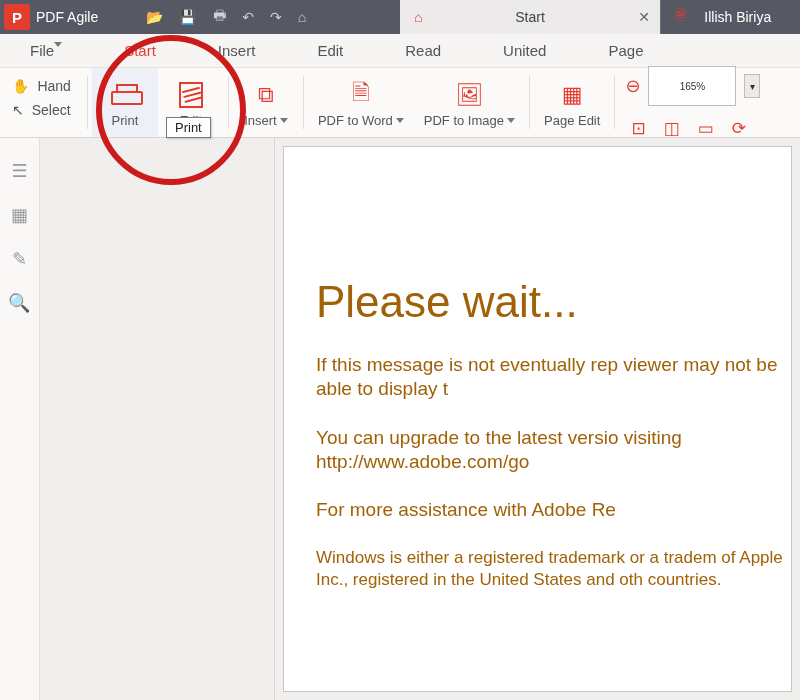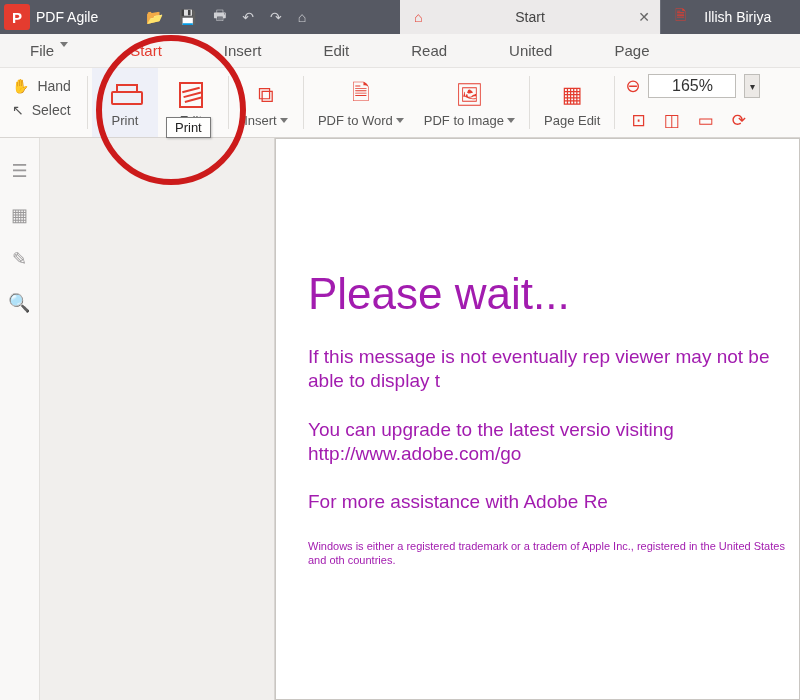--- a/index.html
+++ b/index.html
@@ -14,47 +14,47 @@
   .tabstrip{display:flex;margin-left:auto;height:34px}
   .tab{display:flex;align-items:center;padding:0 14px;font-size:14px;gap:10px}
   .tab.home{background:#eceaea;color:#444;width:260px;position:relative;justify-content:center}
   .tab .home-ic{position:absolute;left:14px;color:#e43c2f}
   .tab .close{position:absolute;right:10px;color:#666}
   .tab.file{background:#565963;color:#fff;width:140px;border-left:1px solid #6a6d77}
   .tab.file .file-ic{color:#e43c2f;margin-right:8px}
   
   .menurow{height:34px;background:#f6f5f4;display:flex;align-items:flex-end;padding-left:20px;border-bottom:1px solid #e6e4e2}
   .menurow .m{padding:8px 10px 8px;margin-right:42px;font-size:15px;color:#555;cursor:pointer}
-  .menurow .m.file{display:flex;align-items:flex-start;gap:6px}
+  .menurow .m.file{display:flex;align-items:flex-start;}
   .menurow .m.active{color:#e43c2f}
   
   .ribbon{height:70px;background:#fbfaf9;display:flex;align-items:stretch;border-bottom:1px solid #d8d5d2}
   .group{display:flex;flex-direction:column;align-items:center;justify-content:center;padding:4px 10px 2px;min-width:66px;position:relative}
   .group .ic{height:30px;display:flex;align-items:center;justify-content:center;font-size:22px;color:#e43c2f}
   .group .lbl{font-size:13px;color:#555;margin-top:3px;display:flex;align-items:center;gap:3px}
   .sep{width:1px;background:#e0dedb;margin:8px 4px}
   .hand-grp{display:flex;flex-direction:column;gap:8px;padding:10px 12px;font-size:14px;color:#555}
   .hand-grp .row{display:flex;align-items:center;gap:8px}
   .hand-grp .row span:first-child{color:#555}
   .group.print{background:#eef0f8}
   .zoombox{display:flex;align-items:center;gap:8px;padding:0 6px}
   .zoombox .zi{color:#e43c2f;font-size:18px}
-  .zoombox .field{width:88px;height:24px;border:1px solid #bfbdb9;background:#fff;display:flex;align-items:center;justify-content:center;font-size:16px}
+  .zoombox .field{width:88px;height:40px;border:1px solid #bfbdb9;background:#fff;display:flex;align-items:center;justify-content:center;font-size:10px}
   .zoombox .dd{width:16px;height:24px;border:1px solid #bfbdb9;background:#ece9e6;display:flex;align-items:center;justify-content:center;font-size:10px}
   .fit-icons{display:flex;gap:18px;color:#e43c2f;font-size:17px;padding:4px 12px 0}
   .zoom-stack{display:flex;flex-direction:column;gap:8px;justify-content:center}
   
   .workspace{display:flex;height:562px;background:#f1efed}
   .leftbar{width:40px;background:#f9f8f7;border-right:1px solid #e2e0dd;display:flex;flex-direction:column;align-items:center;gap:22px;padding-top:22px}
   .leftbar .lic{color:#9b999a;font-size:18px}
   .gutter{width:235px;background:#f1efed;border-right:1px solid #d8d5d2}
-  .page{flex:1;background:#fff;border:1px solid #c9c6c2;margin:0;overflow:hidden;padding:130px 0 0 32px;font-family:"Times New Roman",serif;color:#a21caf}
+  .page{flex:1;background:#fff;border:1px solid #c9c6c2;margin:8px;overflow:hidden;padding:130px 0 0 32px;font-family:"Times New Roman",serif;color:#a16207}
   .page h1{font-size:44px;font-weight:400;margin-bottom:26px}
   .page p{font-size:19px;line-height:1.28;margin-bottom:24px}
-  .page p.small{font-size:11px;line-height:1.3}
+  .page p.small{font-size:17px;line-height:1.3}
   
   .tooltip{position:absolute;left:166px;top:117px;background:#fffffe;border:1px solid #7a7a7a;padding:2px 8px;font-size:13px;color:#222;box-shadow:1px 1px 2px rgba(0,0,0,0.2)}
   
   .redcircle{position:absolute;left:96px;top:35px;width:150px;height:150px;border:6px solid #cc1b1b;border-radius:50%;pointer-events:none}
   
   .tri{display:inline-block;width:0;height:0;border-left:4px solid transparent;border-right:4px solid transparent;border-top:5px solid #777}
   .printer{width:28px;height:22px;position:relative}
   .printer::before{content:"";position:absolute;top:0;left:5px;width:18px;height:7px;border:2px solid #e43c2f;border-bottom:none}
   .printer::after{content:"";position:absolute;top:7px;left:0;width:28px;height:10px;border:2px solid #e43c2f;border-radius:2px}
   .doc-ed{width:24px;height:26px;border:2px solid #e43c2f;position:relative}

